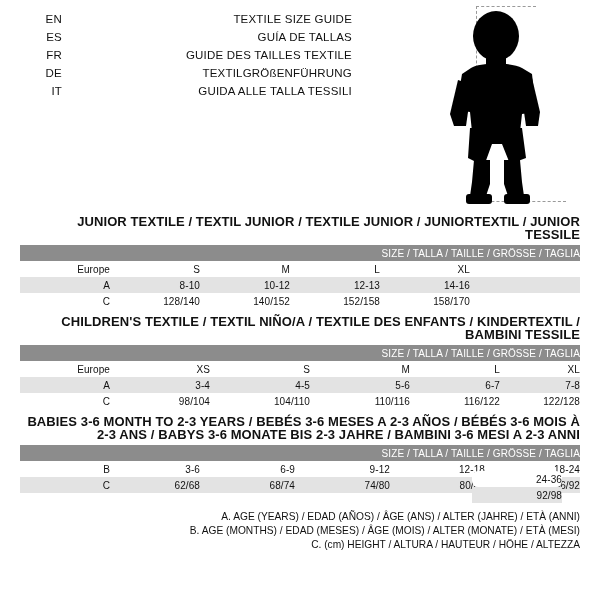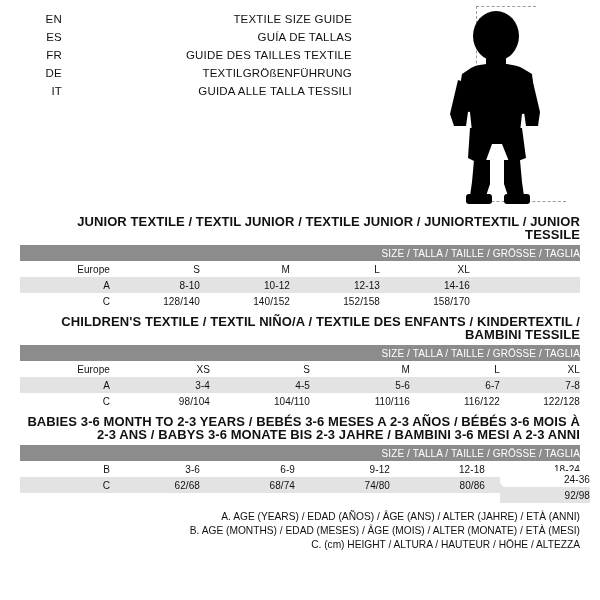--- a/index.html
+++ b/index.html
@@ -318,21 +318,21 @@
           <td class="cell">62/68</td>
           <td class="cell">68/74</td>
           <td class="cell">74/80</td>
           <td class="cell">80/86</td>
           <td class="cell">86/92</td>
         </tr>
       </tbody>
     </table>
   </div>
 
-  <div class="section" style="top:471px; left:500px; width:90px;">
+  <div class="section" style="top:471px; left:472px; width:90px;">
     <table class="size" style="width:90px">
       <tbody>
         <tr class="plain">
           <td class="cell">24-36</td>
         </tr>
         <tr class="band">
           <td class="cell">92/98</td>
         </tr>
       </tbody>
     </table>

